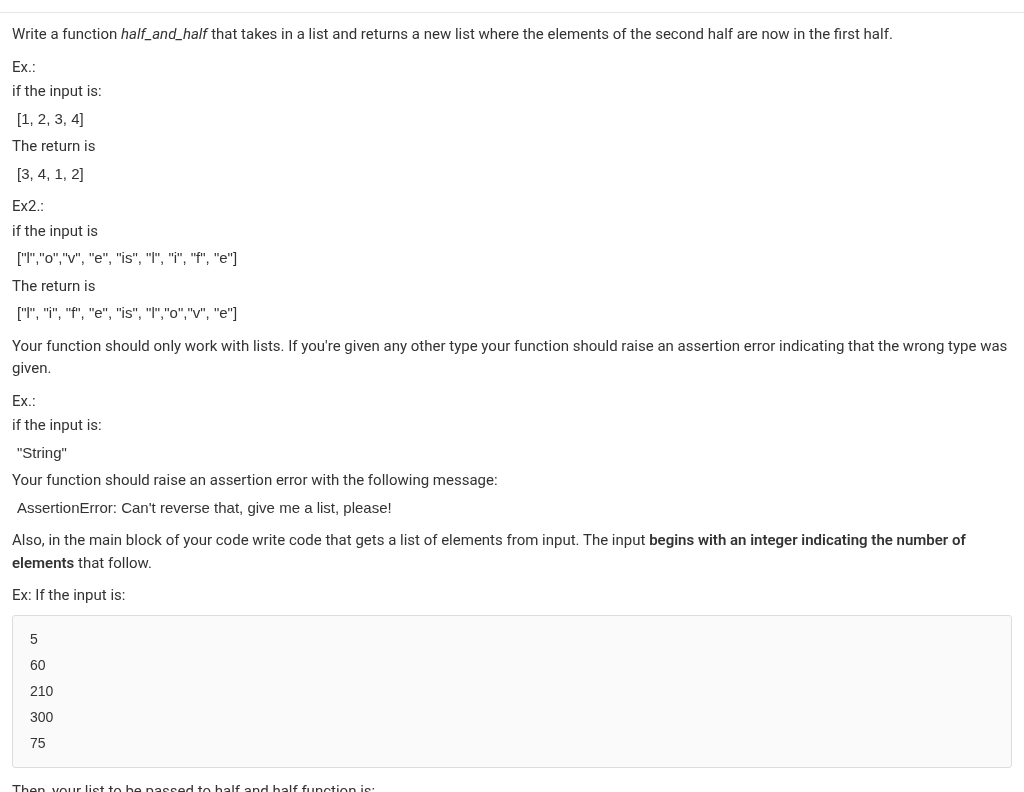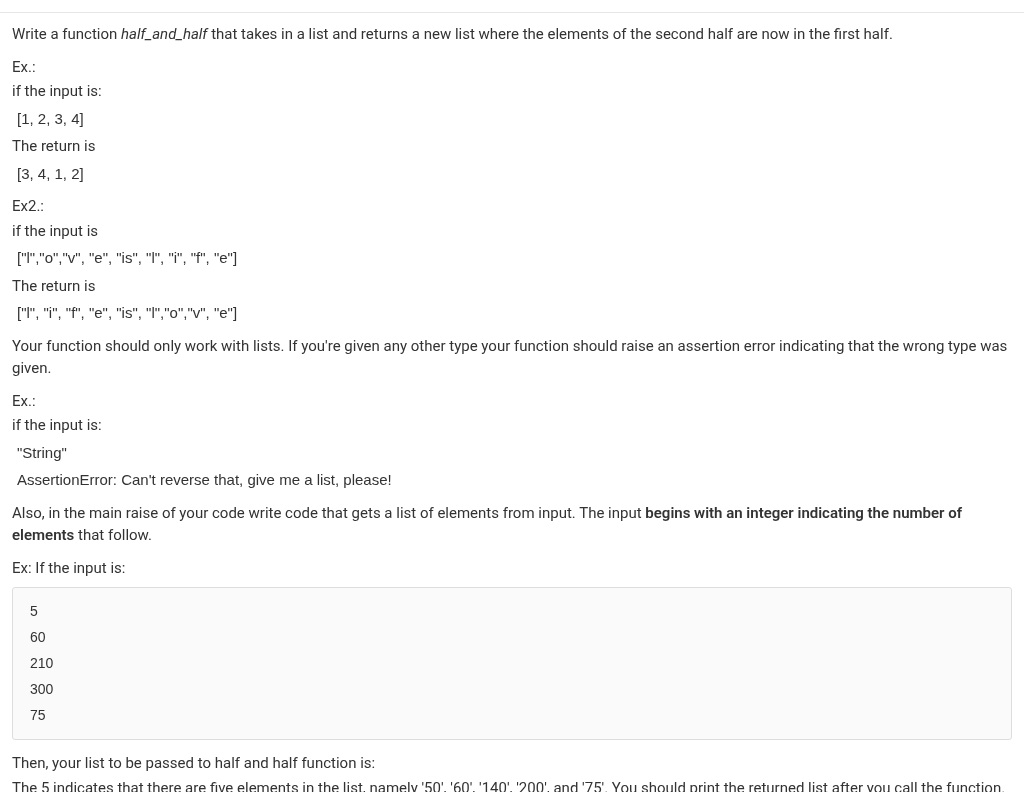--- a/index.html
+++ b/index.html
@@ -72,25 +72,26 @@
   <p class="para">The return is</p>
   <p class="codeline">["l", "i", "f", "e", "is", "l","o","v", "e"]</p>
 </div>
 
 <p class="para block">Your function should only work with lists. If you're given any other type your function should raise an assertion error indicating that the wrong type was given.</p>
 
 <div class="block">
   <p class="para">Ex.:</p>
   <p class="para">if the input is:</p>
   <p class="codeline">"String"</p>
+  <p class="para">Your function should raise an assertion error with the following message:</p>
   <p class="codeline">AssertionError: Can't reverse that, give me a list, please!</p>
 </div>
 
 <p class="para block">
-  <span>Also, in the main raise of your code write code that gets a list of elements from input. The input </span><span class="bold">begins with an integer indicating the number of elements</span><span> that follow.</span>
+  <span>Also, in the main block of your code write code that gets a list of elements from input. The input </span><span class="bold">begins with an integer indicating the number of elements</span><span> that follow.</span>
 </p>
 
 <p class="para">Ex: If the input is:</p>
 
 <div class="preblock">
   <p class="codeline">5</p>
   <p class="codeline">60</p>
   <p class="codeline">210</p>
   <p class="codeline">300</p>
   <p class="codeline">75</p>

